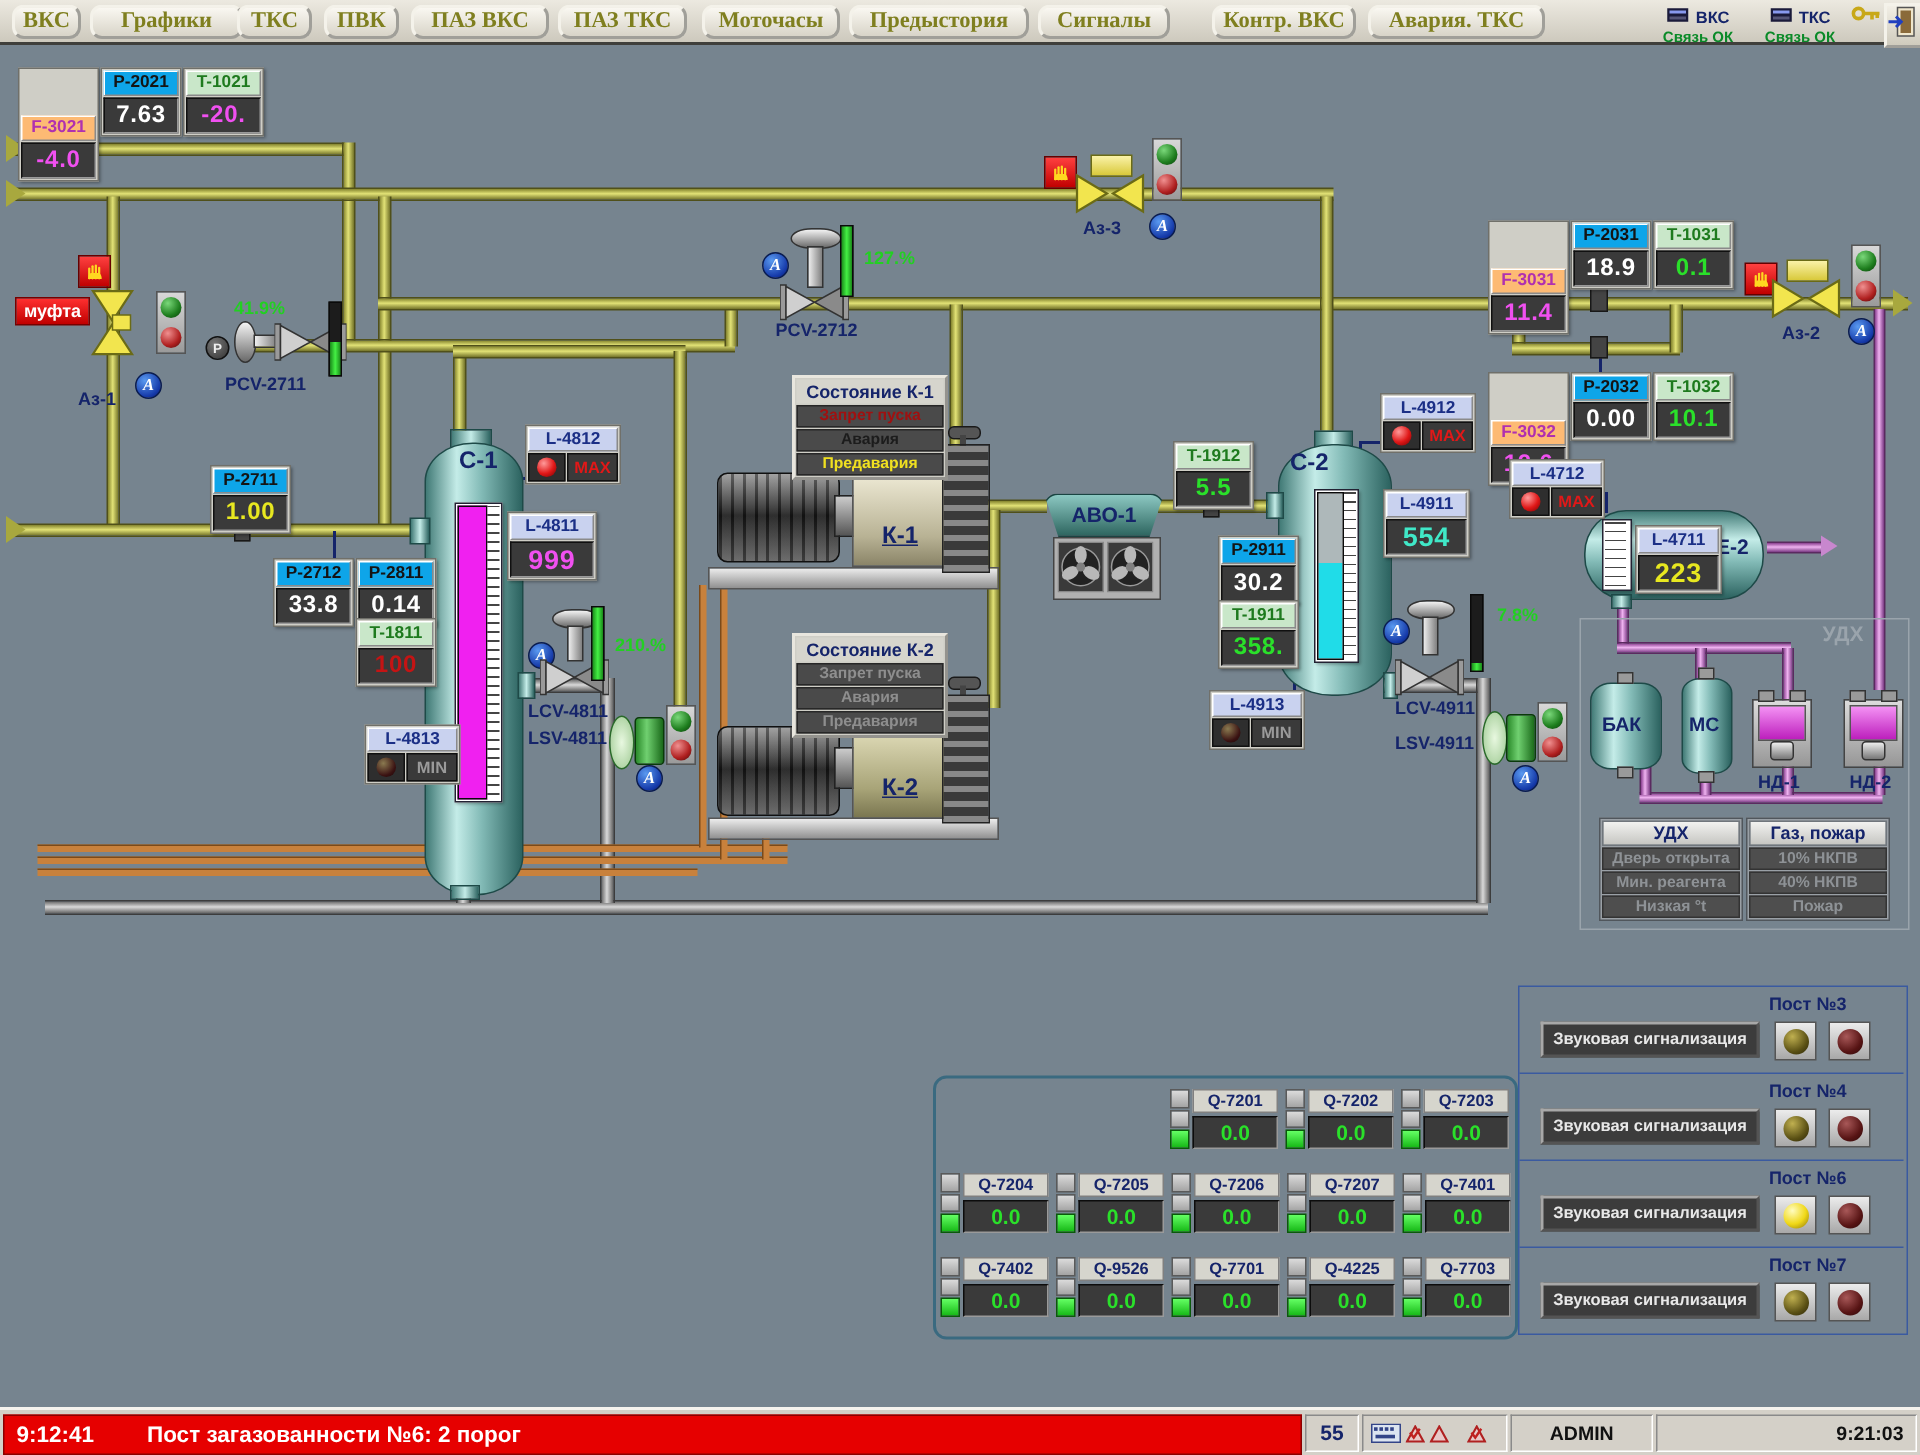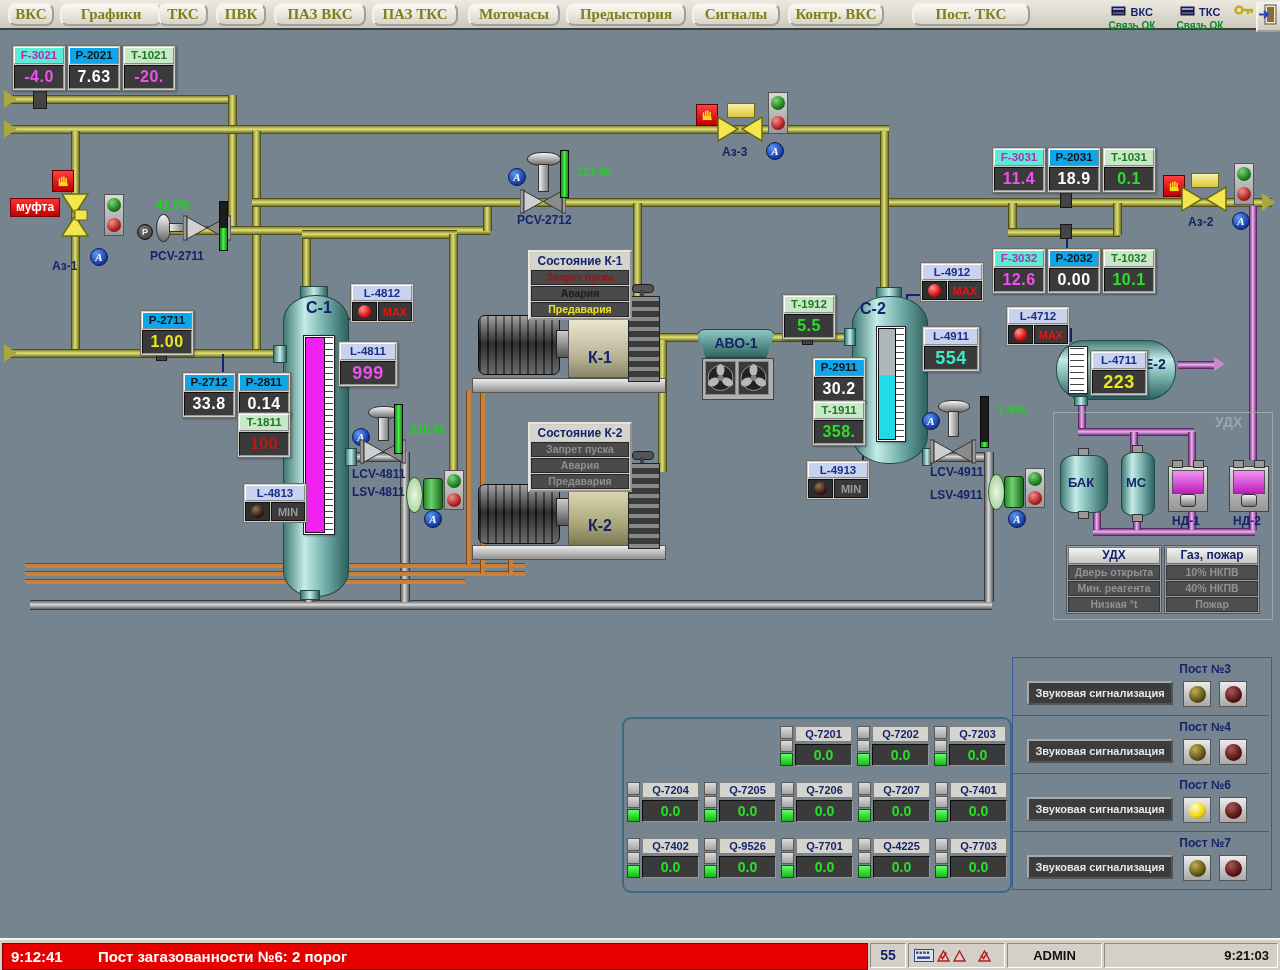--- a/index.html
+++ b/index.html
@@ -40,21 +40,21 @@
 .tick{position:absolute;background:#444;border:1px solid #181818;}
 
 
 .gauge{position:absolute;width:50px;background:#cfcec6;border:1px solid #70706a;padding:1px;
   box-shadow:1px 1px 2px rgba(0,0,0,.35);}
 .gauge .lbl{height:15px;text-align:center;font:bold 11.5px/15px "Liberation Sans",sans-serif;
   border:1px solid #fff;border-bottom-color:#8a8a8a;border-right-color:#8a8a8a;}
 .gauge .val{margin-top:1px;height:22px;background:#3a3a3a;text-align:center;
   font:bold 16px/22px "Liberation Sans",sans-serif;letter-spacing:.5px;
   border:1px solid #101010;border-bottom-color:#9a9a9a;border-right-color:#9a9a9a;}
-.lf{background:#5eead4;color:#b030b0;}
+.lf{background:#fdba74;color:#b030b0;margin-top:30px;}
 .lp{background:#0ea5e9;color:#141414;}
 .lt{background:#c9e7c9;color:#1e7a1e;}
 .ll{background:#c9d2ef;color:#1b2f86;}
 .vm{color:#f050f0;}.vw{color:#fff;}.vg{color:#2ae02a;}.vr{color:#c41414;}.vy{color:#e8e820;}.vc{color:#40e8c8;}
 
 
 .albox{position:absolute;width:60px;background:#cfcec6;border:1px solid #70706a;padding:1px;}
 .albox .lbl{height:14px;text-align:center;font:bold 11.5px/14px "Liberation Sans",sans-serif;
   background:#c9d2ef;color:#1b2f86;border:1px solid #fff;border-bottom-color:#8a8a8a;border-right-color:#8a8a8a;}
 .albox .row{display:flex;margin-top:1px;height:19px;}
@@ -73,21 +73,21 @@
 .vtxt{position:absolute;color:#15246a;font-weight:bold;white-space:nowrap;}
 .lvl{position:absolute;border:1px solid #223;background:#fff;box-shadow:1px 1px 2px rgba(0,0,0,.3);}
 .lvl .bar{position:absolute;left:1px;top:1px;bottom:1px;}
 .lvl .ticks{position:absolute;right:1px;top:1px;bottom:1px;width:8px;
   background:repeating-linear-gradient(180deg,#444 0 1px,#fff 1px 6px);}
 .neck{position:absolute;background:linear-gradient(90deg,#417a76,#c4ece8,#2c6360);border:1px solid #1e4a48;}
 .motor{position:absolute;border:1px solid #101010;border-radius:7px;
   background:repeating-linear-gradient(90deg,rgba(0,0,0,.38) 0 2px,rgba(255,255,255,.08) 2px 8px),
   linear-gradient(180deg,#9a9a9a,#1c1c1c 48%,#606060);}
 .kbody{position:absolute;border:1px solid #555;color:#15246a;text-align:center;
-  background:linear-gradient(180deg,#f2eeda,#b8b294 70%,#8a8468);}
+  background:linear-gradient(180deg,#f2eeda,#b8b294 70%,#8a8468);text-decoration:underline;}
 .kbody.k2b{background:linear-gradient(180deg,#e8e4c2,#a8a478 70%,#7a7650);}
 .kgate{position:absolute;border:1px solid #222;
   background:repeating-linear-gradient(180deg,#888 0 4px,#3a3a3a 4px 10px);}
 .kbase{position:absolute;background:linear-gradient(#ececec,#909090);border:1px solid #555;}
 .kwheel{position:absolute;background:#555;border:1px solid #1a1a1a;border-radius:4px;}
 .avohdr{position:absolute;background:linear-gradient(#8cc8c2,#2e6660);border:1px solid #1a4442;
   color:#15246a;font:bold 14px/26px "Liberation Sans",sans-serif;text-align:center;
   clip-path:polygon(0 0,100% 0,88% 100%,12% 100%);border-radius:9px 9px 0 0;}
 .fanbox{position:absolute;background:#b0b0b0;border:1px solid #444;display:flex;gap:2px;padding:2px;}
 .nd{position:absolute;width:38px;height:44px;background:linear-gradient(#dcdcdc,#969696);border:1px solid #444;}
@@ -181,22 +181,22 @@
   <div id="menubar">
     <div class="mbtn" style="left:8px;width:46px">ВКС</div>
     <div class="mbtn" style="left:60px;width:102px">Графики</div>
     <div class="mbtn" style="left:158px;width:50px">ТКС</div>
     <div class="mbtn" style="left:216px;width:50px">ПВК</div>
     <div class="mbtn" style="left:274px;width:92px">ПАЗ ВКС</div>
     <div class="mbtn" style="left:372px;width:86px">ПАЗ ТКС</div>
     <div class="mbtn" style="left:468px;width:92px">Моточасы</div>
     <div class="mbtn" style="left:566px;width:120px">Предыстория</div>
     <div class="mbtn" style="left:692px;width:88px">Сигналы</div>
-    <div class="mbtn" style="left:788px;width:96px">Контр. ВКС</div>
-    <div class="mbtn" style="left:912px;width:118px">Пост. ТКС</div>
+    <div class="mbtn" style="left:808px;width:96px">Контр. ВКС</div>
+    <div class="mbtn" style="left:912px;width:118px">Авария. ТКС</div>
     <div class="comm" style="left:1100px">
       <span><svg width="15" height="10">
             <rect x="0.5" y="0.5" width="14" height="9" fill="#1a1a3a"></rect>
             <rect x="2" y="2" width="11" height="2" fill="#8899ee"></rect>
             <rect x="2" y="6" width="11" height="2" fill="#555577"></rect>
           </svg></span>
       <span class="cname">ВКС</span>
       <div class="cstat">Связь ОК</div>
     </div>
     <div class="comm" style="left:1168px">

